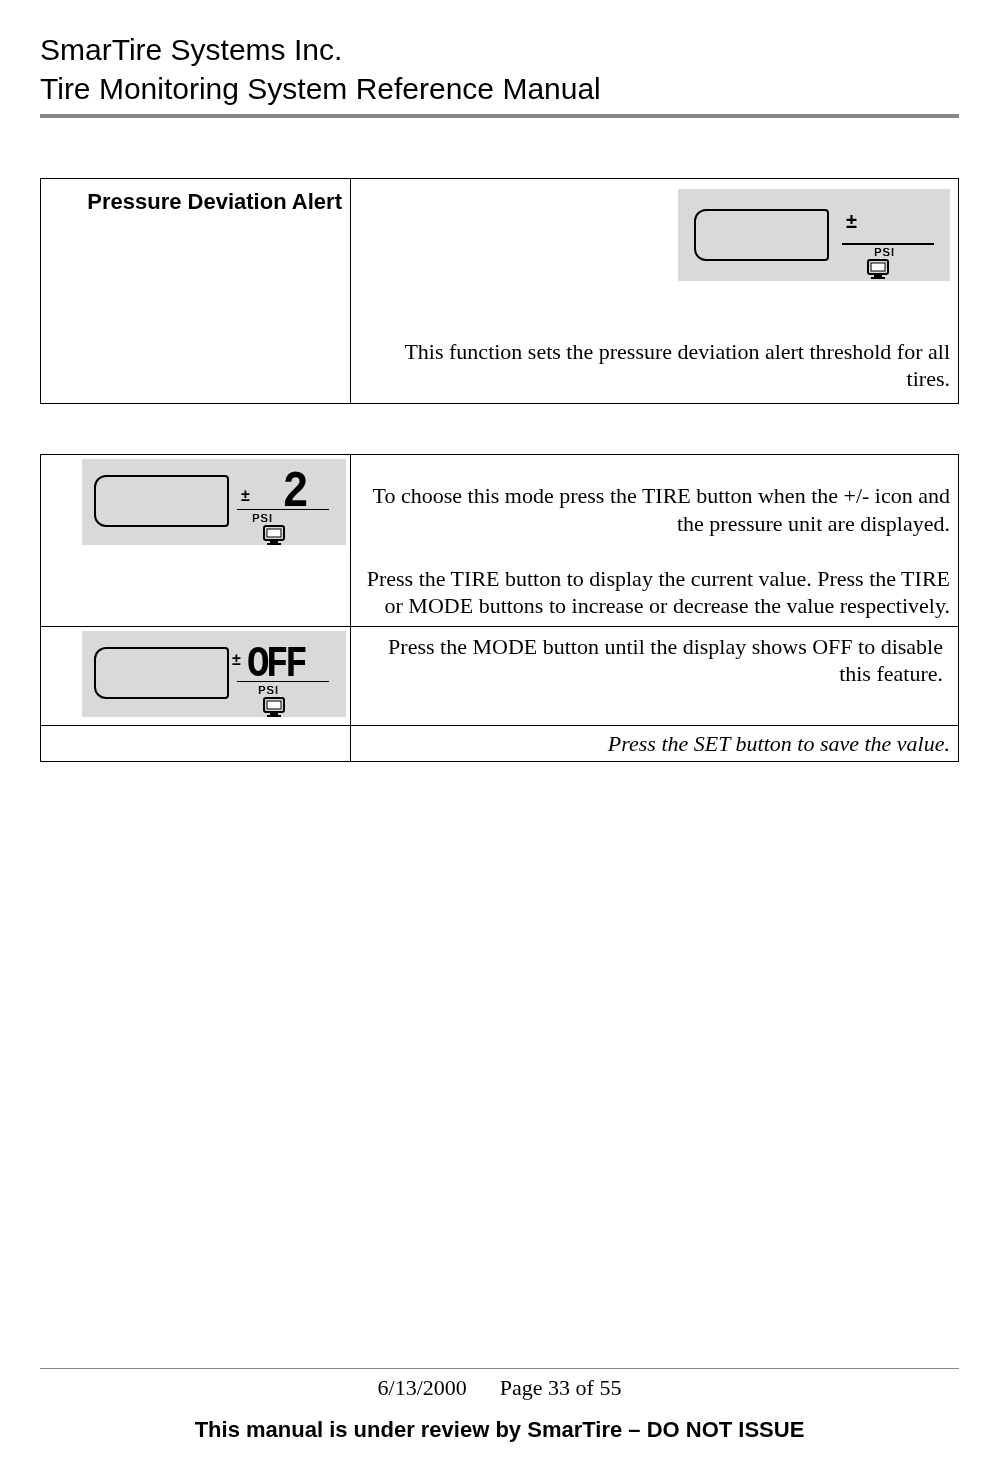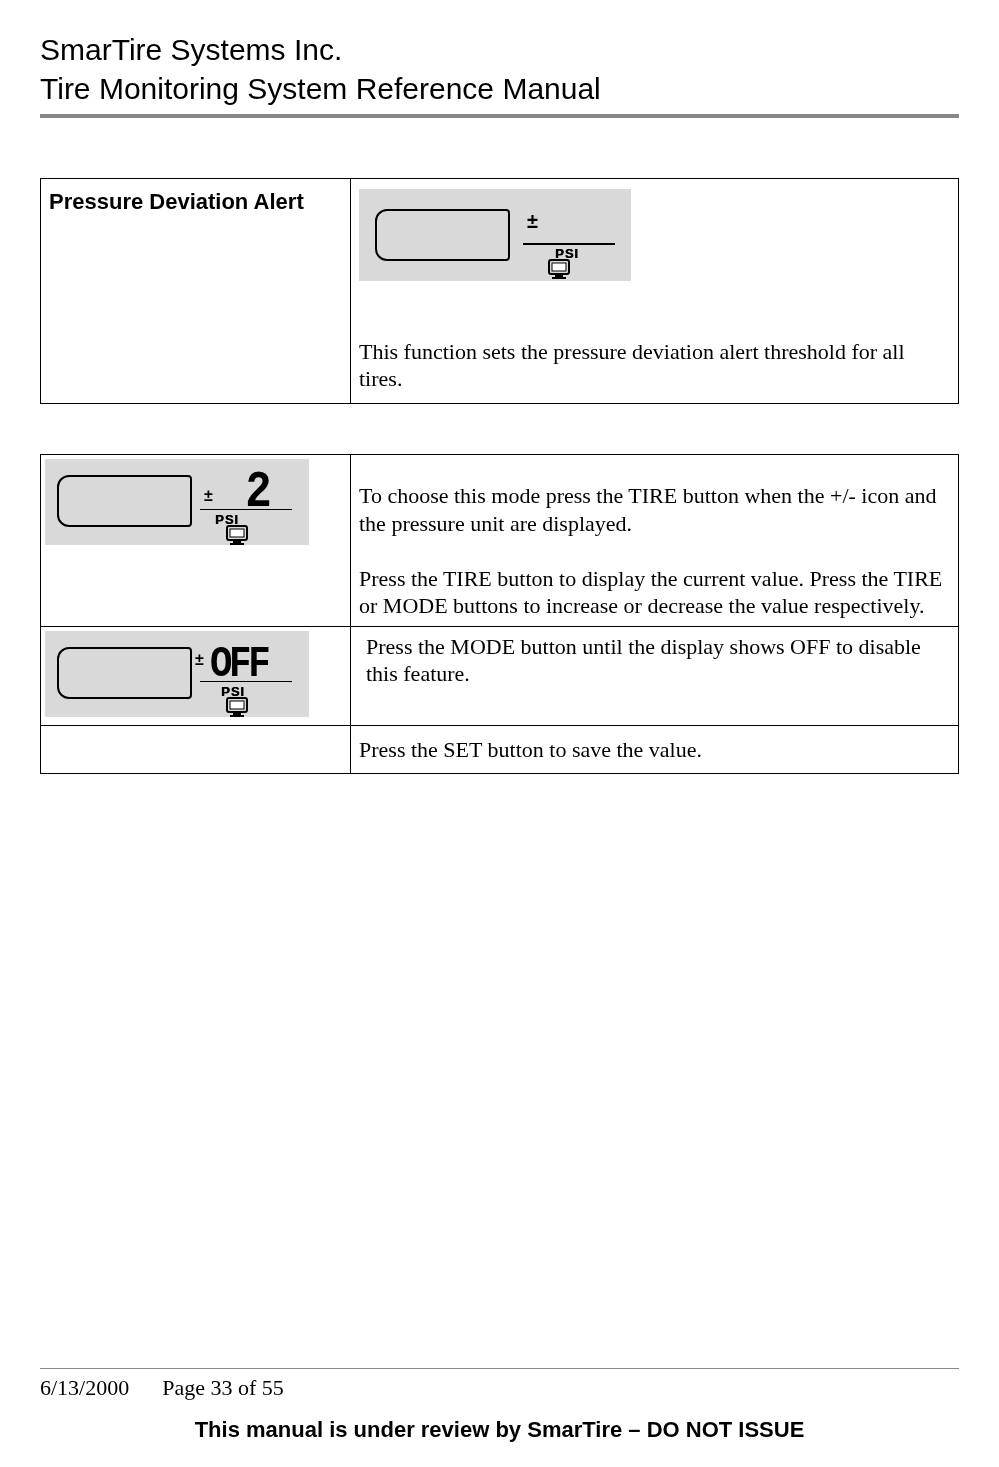--- a/index.html
+++ b/index.html
@@ -21,20 +21,21 @@
   .header-rule {
     height: 4px;
     background: #888;
     width: 100%;
     margin-bottom: 60px;
   }
   table.section {
     border-collapse: collapse;
     width: 100%;
     margin-bottom: 50px;
+    text-align: right;
   }
   table.section td {
     border: 1px solid #000;
     vertical-align: top;
     padding: 10px 8px 10px 8px;
   }
   td.left-col { width: 310px; }
   td.right-col { font-size: 22px; line-height: 1.25; }
   .feature-title {
     font-family: Arial, Helvetica, sans-serif;
@@ -61,22 +62,22 @@
   }
   .pm {
     position: absolute;
     font-family: Arial, sans-serif;
     font-weight: bold;
     color: #000;
   }
   .psi {
     position: absolute;
     font-family: Arial, sans-serif;
-    font-weight: 700;
-    font-size: 13px;
+    font-weight: 400;
+    font-size: 11px;
     letter-spacing: 1px;
     color: #000;
     text-shadow: 0.5px 0 #000;
   }
   .hline {
     position: absolute;
     height: 1.5px;
     background: #000;
   }
   .digit {
@@ -96,21 +97,21 @@
     left: 40px;
     right: 40px;
   }
   .footer-rule {
     height: 1.5px;
     background: #888;
     margin-bottom: 6px;
   }
   .footer-row {
     font-size: 22px;
-    text-align: left;
+    text-align: center;
   }
   .footer-note {
     font-family: Arial, Helvetica, sans-serif;
     font-size: 22px;
     font-weight: bold;
     text-align: center;
     margin-top: 16px;
   }
 </style>
 </head>
@@ -197,21 +198,21 @@
           </svg>
         </div>
       </div>
     </td>
     <td class="right-col" style="padding:6px 15px;">
       <span>Press the MODE button until the display shows OFF to disable this feature.</span>
     </td>
   </tr>
   <tr>
     <td class="left-col"></td>
-    <td class="right-col" style="padding:10px 8px;">
+    <td class="right-col" style="padding:4px 8px;font-style:italic;">
       <span>Press the SET button to save the value.</span>
     </td>
   </tr>
 </tbody>
   </table>
 
 <div class="footer">
   <div class="footer-rule"></div>
   <div class="footer-row">
     <span>6/13/2000</span>

